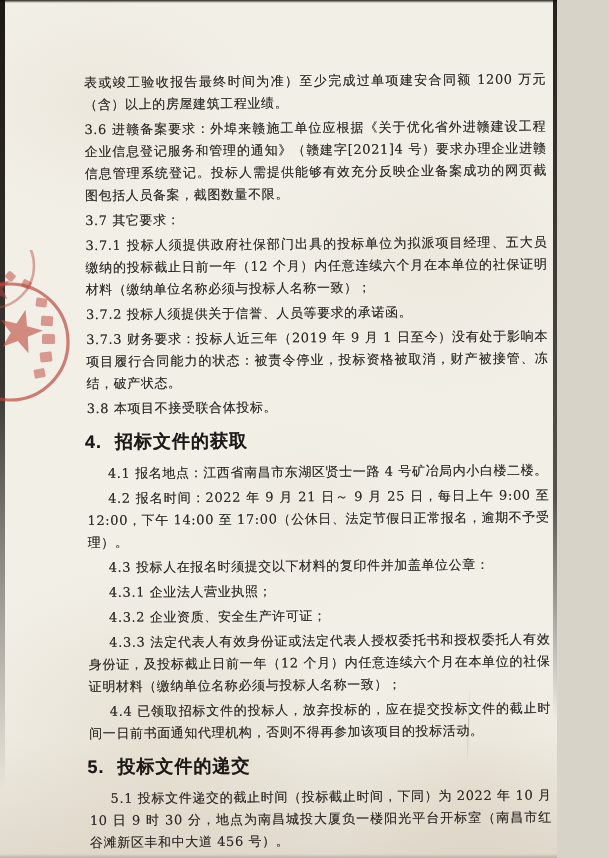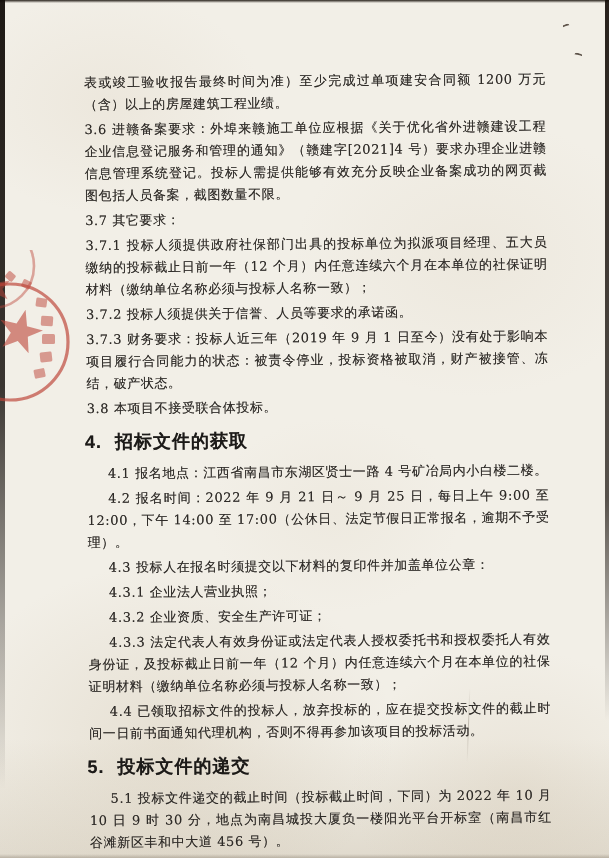--- a/index.html
+++ b/index.html
@@ -1,20 +1,20 @@
 <!DOCTYPE html>
 <html lang="zh" style="--paper: #f2efe7; --ink: #2e2b28; --seal: #bc4438; --edge: #17110c; --hink: #1c1a18;"><head>
 <meta charset="utf-8">
 <style>
   :root{
     --paper:#f2efe7; --ink:#2e2b28; --seal:#bc4438; --edge:#17110c; --hink:#1c1a18;
   }
   html,body{margin:0;padding:0;background:#d8d3c8;}
   .scan{
-    position:relative; width:609px; height:858px; overflow:hidden;
+    position:relative; width:557px; height:858px; overflow:hidden;
     background:
       radial-gradient(220px 160px at 18% 12%, rgba(214,200,178,.20), transparent 70%),
       radial-gradient(260px 200px at 78% 30%, rgba(210,196,172,.16), transparent 70%),
       radial-gradient(320px 250px at 28% 86%, rgba(196,180,152,.26), transparent 70%),
       radial-gradient(240px 200px at 85% 92%, rgba(200,184,158,.22), transparent 70%),
       radial-gradient(180px 140px at 55% 60%, rgba(208,194,170,.12), transparent 70%),
       linear-gradient(to top, rgba(178,164,138,.28), rgba(178,164,138,0) 14%),
       var(--paper);
     font-family:"DejaVu Serif","Liberation Serif",serif;
   }

